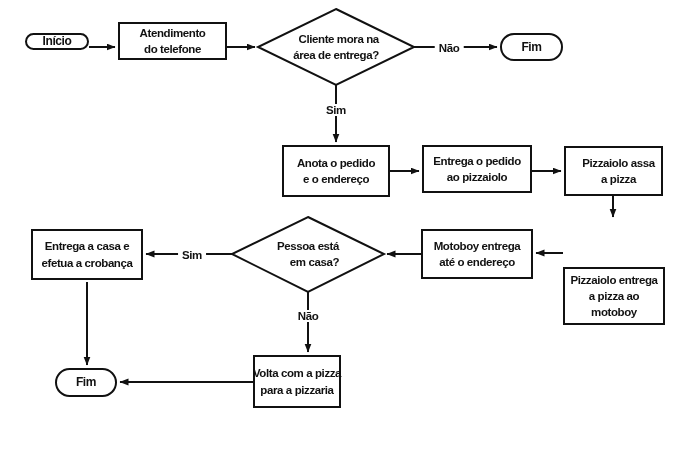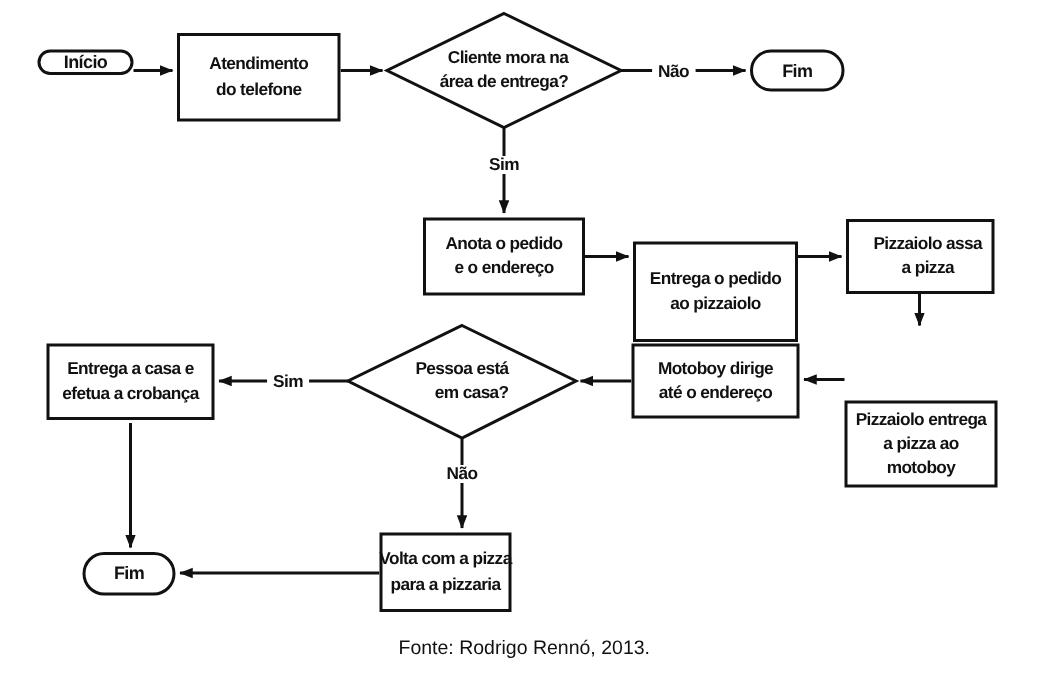--- a/index.html
+++ b/index.html
@@ -109,43 +109,42 @@
       <line x1="308" y1="292" x2="308" y2="352" marker-end="url(#arrow)"></line>
       <line x1="87" y1="282" x2="87" y2="365" marker-end="url(#arrow)"></line>
       <line x1="253" y1="382" x2="120" y2="382" marker-end="url(#arrow)"></line>
     </g>
   </svg>
 
   <div class="node terminator" style="left:25px; top:33px; width:64px; height:17px;">Início</div>
   <div class="node terminator" style="left:500px; top:33px; width:63px; height:28px;">Fim</div>
   <div class="node terminator" style="left:55px; top:368px; width:62px; height:29px;">Fim</div>
 
-  <div class="node" style="left:118px; top:22px; width:109px; height:59px;">Atendimento
+  <div class="node" style="left:118px; top:22px; width:109px; height:38px;">Atendimento
 do telefone</div>
   <div class="node" style="left:282px; top:145px; width:108px; height:52px;">Anota o pedido
 e o endereço</div>
-  <div class="node" style="left:422px; top:161px; width:110px; height:67px;">Entrega o pedido
+  <div class="node" style="left:422px; top:145px; width:110px; height:48px;">Entrega o pedido
 ao pizzaiolo</div>
   <div class="node" style="left:564px; top:146px; width:99px; height:50px;padding-left:10px;">Pizzaiolo assa
 a pizza</div>
   <div class="node" style="left:563px; top:220px; width:102px; height:58px;margin-top:47px;">Pizzaiolo entrega
 a pizza ao
 motoboy</div>
-  <div class="node" style="left:421px; top:229px; width:112px; height:50px;">Motoboy dirige
+  <div class="node" style="left:421px; top:229px; width:112px; height:50px;">Motoboy entrega
 até o endereço</div>
   <div class="node" style="left:31px; top:229px; width:112px; height:51px;">Entrega a casa e
 efetua a crobança</div>
   <div class="node" style="left:253px; top:355px; width:88px; height:53px;">Volta com a pizza
 para a pizzaria</div>
 
   <div class="diamond-label" style="left:276px; top:26px; width:120px; height:42px;">Cliente mora na
 área de entrega?</div>
   <div class="diamond-label" style="left:248px; top:233px; width:120px; height:42px;">Pessoa está
 em casa?</div>
 
   <div class="edge-label" style="left:449px; top:48px;">Não</div>
   <div class="edge-label" style="left:336px; top:110px;">Sim</div>
   <div class="edge-label" style="left:192px; top:255px;">Sim</div>
   <div class="edge-label" style="left:308px; top:316px;">Não</div>
 
-  <div class="footer">Fonte: Rodrigo Rennó, 2013.</div>
 
 </div>
 
 </body></html>

